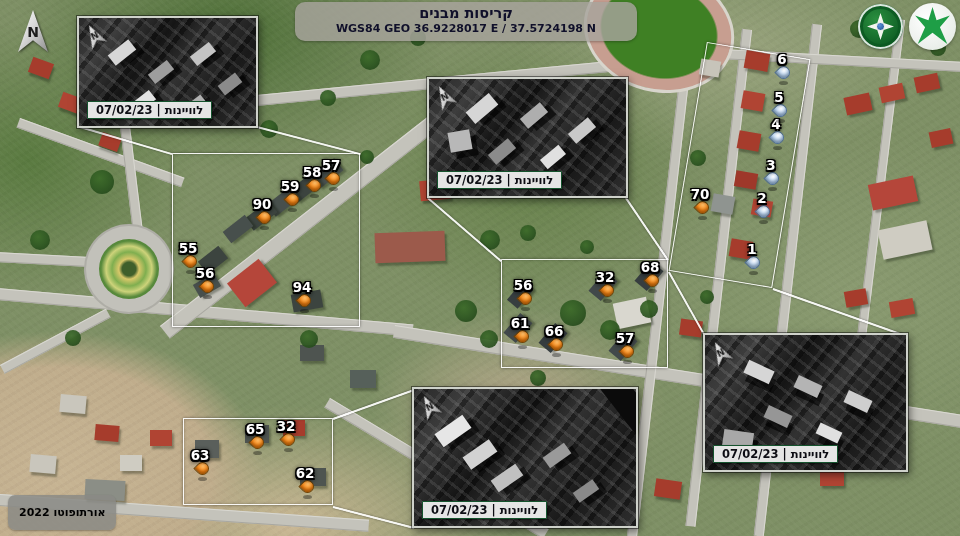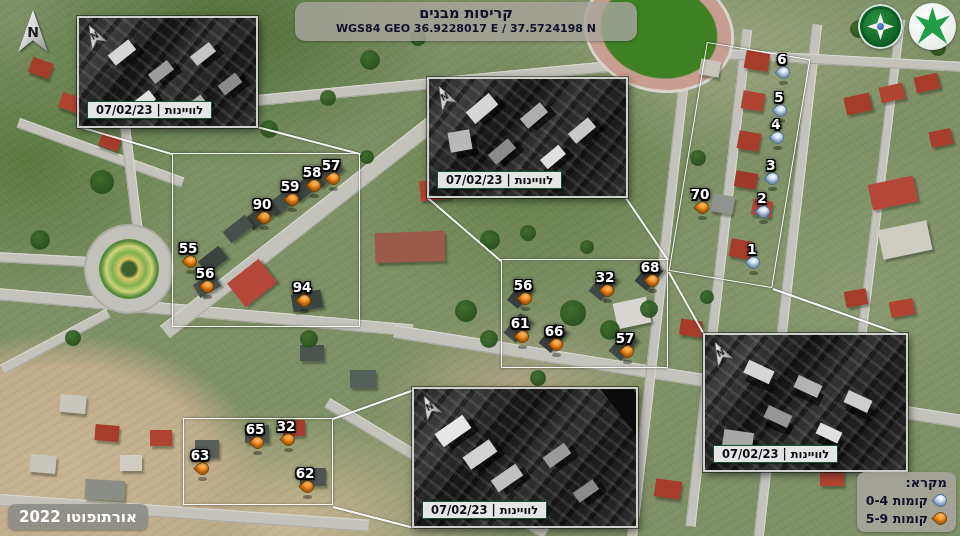--- a/index.html
+++ b/index.html
@@ -90,21 +90,21 @@
   .legend{position:absolute;right:4px;bottom:4px;z-index:60;background:rgba(168,165,157,.88);
         border-radius:8px;padding:3px 9px 6px;color:#10102a;box-shadow:0 1px 3px rgba(0,0,0,.3);}
   .legend .lt{font-size:13px;font-weight:bold;text-align:right;}
   .legend .row{display:flex;align-items:center;justify-content:flex-end;gap:6px;margin-top:3px;}
   .legend .row .lbl{font-size:12.5px;font-weight:bold;}
   .lpin{width:13px;height:13px;border-radius:50% 50% 50% 0;transform:rotate(45deg);display:inline-block;
         box-shadow:inset -2px -2px 3px rgba(0,0,0,.25);}
   .lpin.blue{background:radial-gradient(circle at 38% 32%,#fff,#b5d2f2 58%,#7fa8d6);border:1px solid #4f6e94;}
   .lpin.orange{background:radial-gradient(circle at 35% 30%,#ffc06a,#f58414 55%,#c66403);border:1px solid #6e4206;}
   .src-label{position:absolute;left:8px;bottom:6px;z-index:60;background:rgba(138,138,133,.85);
-        border-radius:7px;padding:4px 11px;font-size:15px;font-weight:bold;color:#ffffff;box-shadow:0 1px 2px rgba(0,0,0,.3);}
+        border-radius:7px;padding:11px 11px;font-size:11px;font-weight:bold;color:#000000;box-shadow:0 1px 2px rgba(0,0,0,.3);}
 </style>
 </head>
 <body>
 
 <div id="stage">
 
   <div class="map-base"></div>
   <div class="map-noise"></div>
 
   <div>
@@ -429,27 +429,16 @@
   <div class="logos">
     <div class="logo logo-corps">
       <div class="star"></div>
       <div class="globe"></div>
     </div>
     <div class="logo logo-aman">
       <div class="em"></div>
     </div>
   </div>
 
-  <div class="legend">
-    <div class="lt" dir="rtl">מקרא:</div>
-    <div class="row">
-      <span class="lbl" dir="ltr">0-4 קומות</span>
-      <span class="lpin blue"></span>
-    </div>
-    <div class="row">
-      <span class="lbl" dir="ltr">5-9 קומות</span>
-      <span class="lpin orange"></span>
-    </div>
-  </div>
 
   <div class="src-label" dir="ltr">אורתופוטו 2022</div>
 
 </div>
 
 </body></html>

